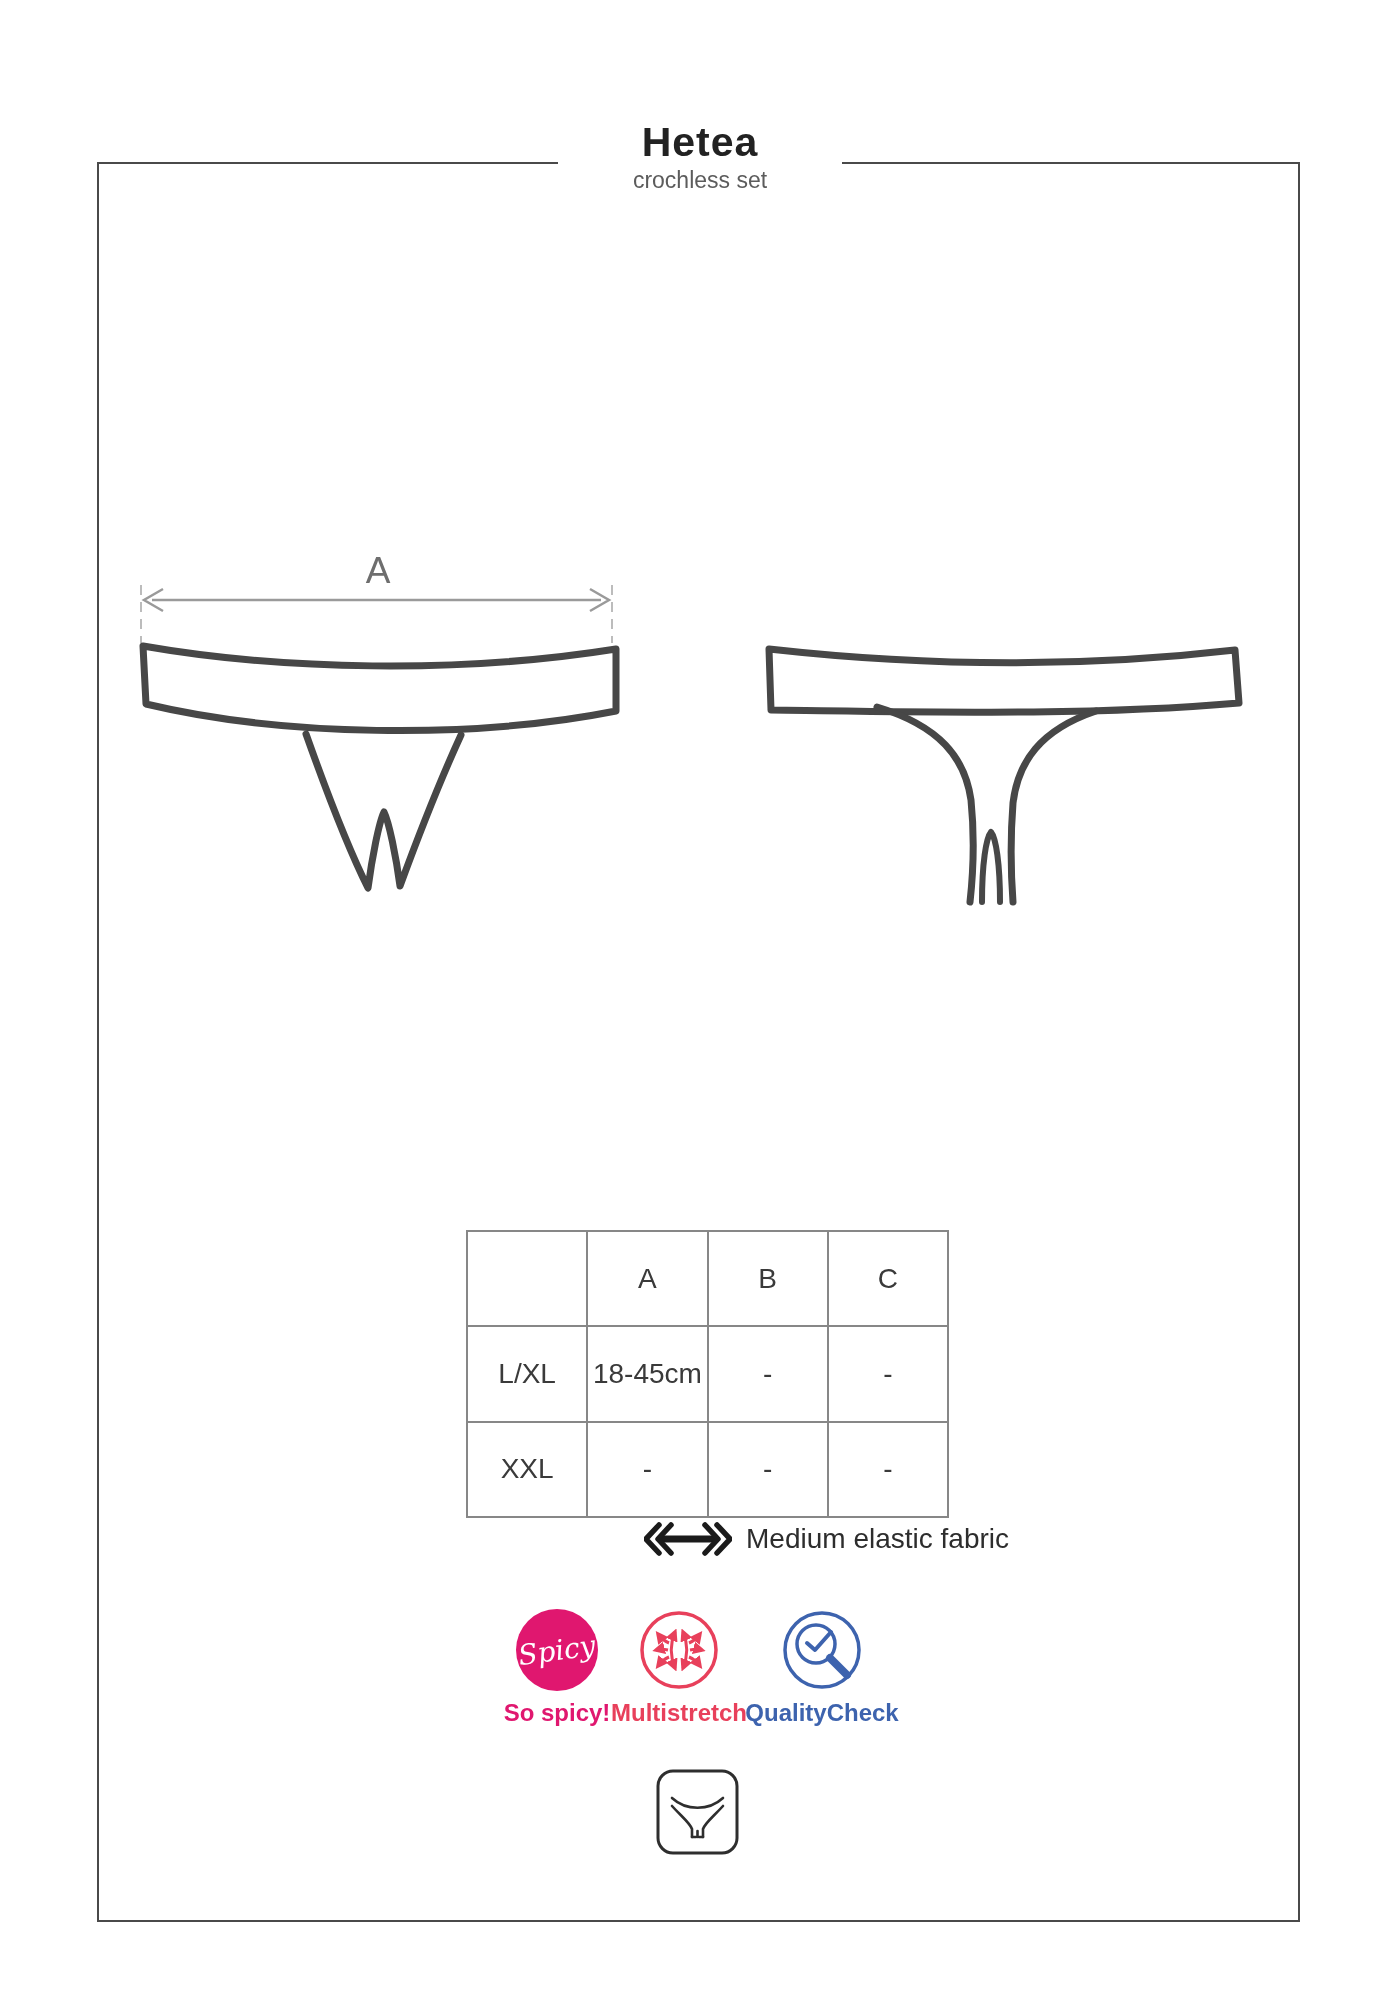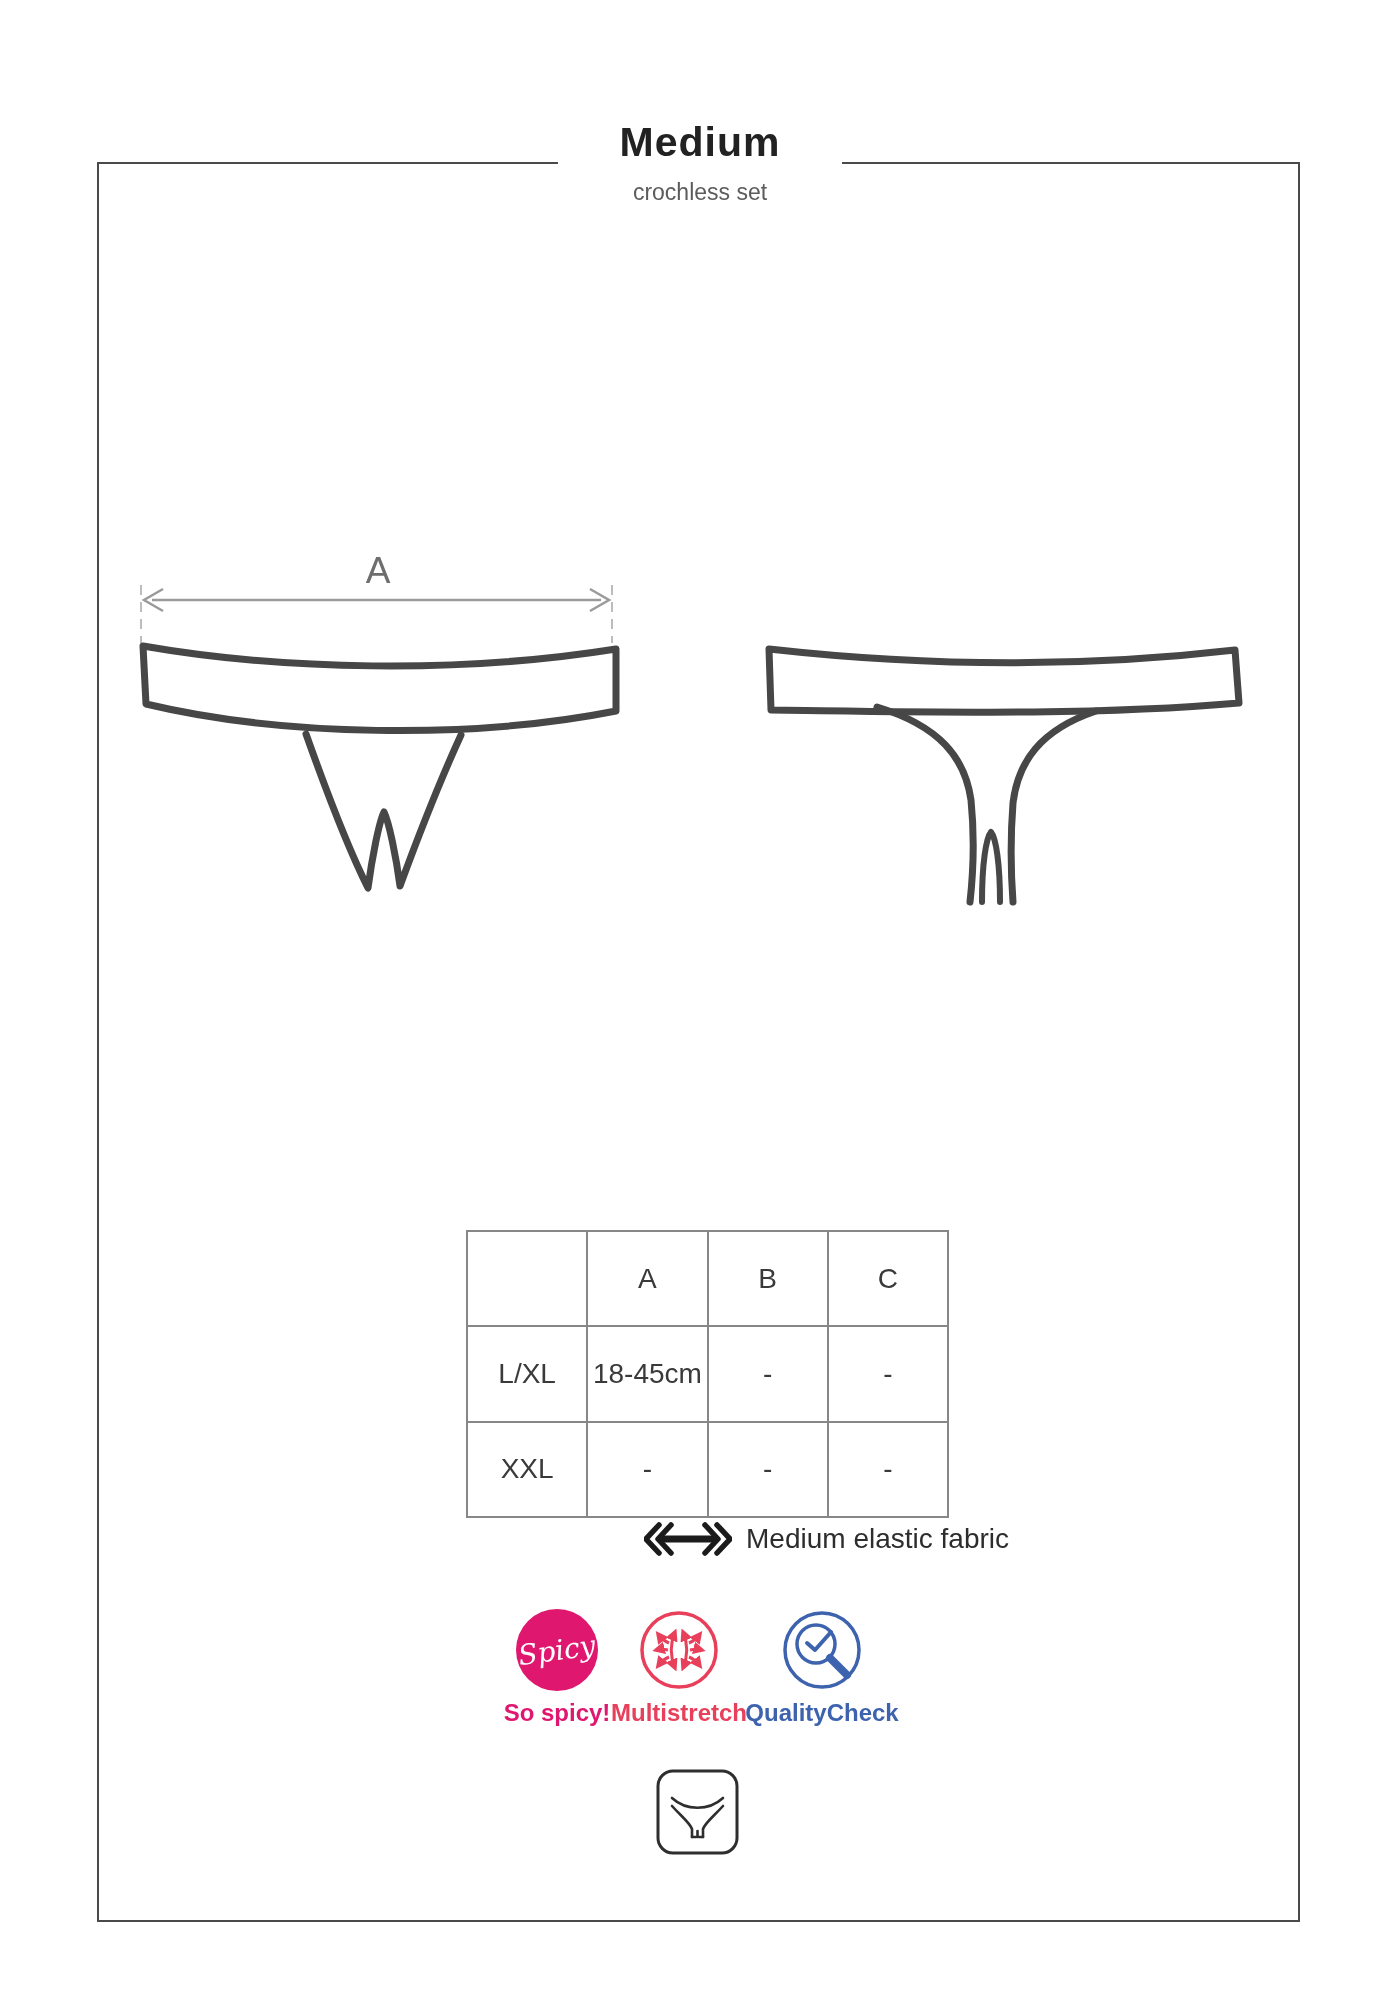--- a/index.html
+++ b/index.html
@@ -5,21 +5,21 @@
   html,body { margin:0; padding:0; background:#fff; }
   .page { position:relative; width:1395px; height:2000px; background:#ffffff;
           font-family:"Liberation Sans", sans-serif; overflow:hidden; }
 
   .frame { position:absolute; left:97px; top:162px; width:1199px; height:1756px;
            border:2px solid #4a4a4a; z-index:0; }
 
   .title-block { position:absolute; left:558px; top:118px; width:284px; height:94px;
                  background:#ffffff; z-index:2; text-align:center; }
   .title { font-size:41px; font-weight:700; color:#222222; line-height:48px; letter-spacing:1px; }
-  .subtitle { font-size:23px; color:#5c5c5c; line-height:26px; margin-top:13px; }
+  .subtitle { font-size:23px; color:#5c5c5c; line-height:26px; margin-top:1px; }
 
   .diagram-svg { position:absolute; left:0; top:0; z-index:1; }
 
   .dim-label { position:absolute; left:350px; top:550px; width:56px; text-align:center;
                font-size:37px; color:#6e6e6e; z-index:1; }
 
   .size-table { position:absolute; left:466px; top:1230px; width:483px; height:288px;
                 border-collapse:collapse; table-layout:fixed; z-index:1; background:#fff; }
   .size-table td { border:2px solid #878787; font-size:28px; color:#3a3a3a;
                    text-align:center; vertical-align:middle; font-weight:400; height:72px; }
@@ -45,21 +45,21 @@
   .footer-icon { position:absolute; left:650px; top:1765px; z-index:1; }
 </style>
 </head>
 <body>
 
 <div class="page">
 
   <div class="frame"></div>
 
   <div class="title-block">
-    <div class="title">Medium</div>
+    <div class="title">Hetea</div>
     <div class="subtitle">crochless set</div>
   </div>
 
   <svg class="diagram-svg" width="1395" height="2000" viewBox="0 0 1395 2000">
 
     <g stroke="#9a9a9a" stroke-width="2.5" fill="none">
       <line x1="152" y1="600" x2="601" y2="600"></line>
       <polyline points="163,589 144,600 163,611"></polyline>
       <polyline points="590,589 609,600 590,611"></polyline>
       <line x1="141" y1="585" x2="141" y2="643" stroke="#bcbcbc" stroke-width="2" stroke-dasharray="10 7"></line>

